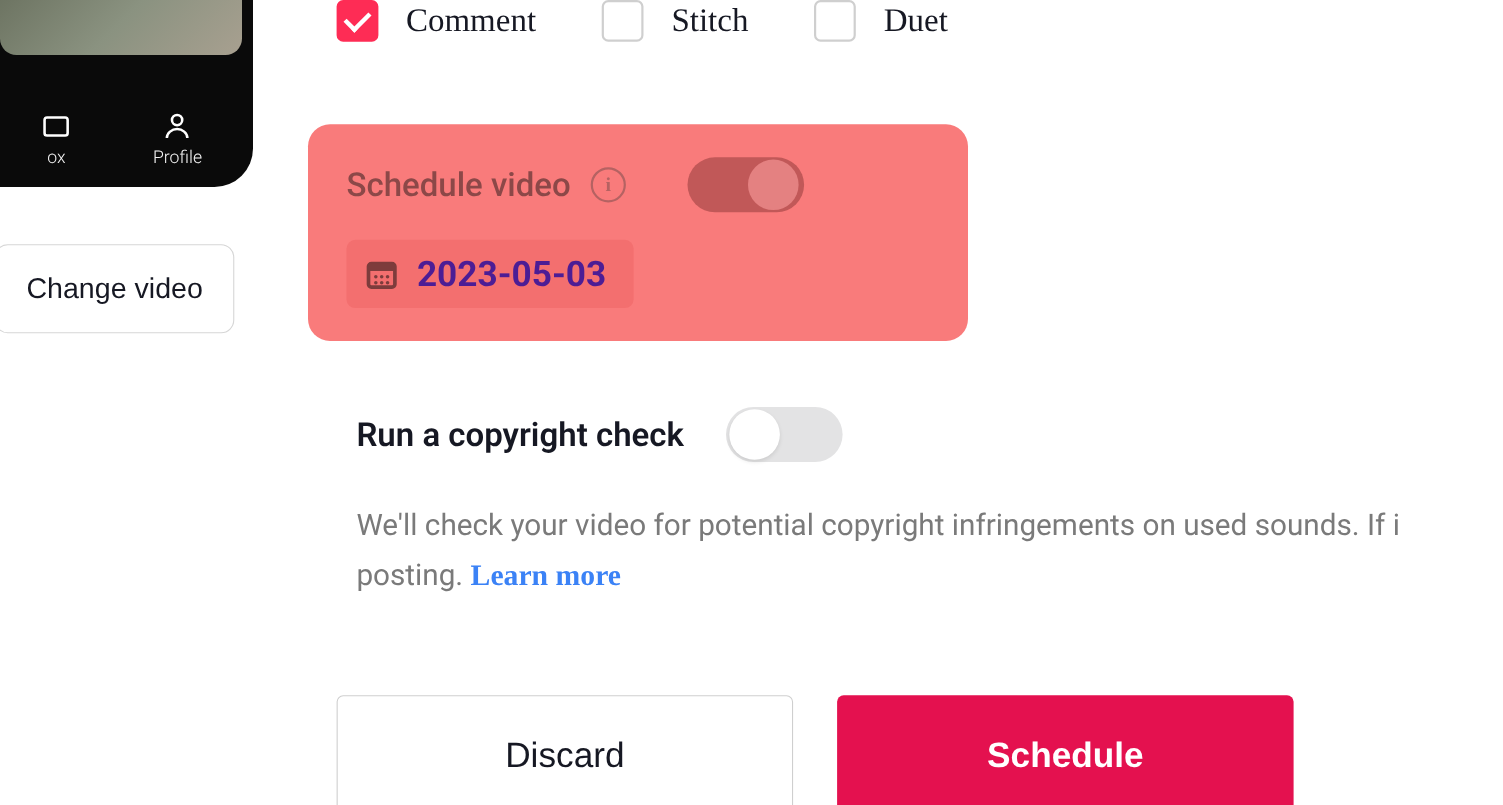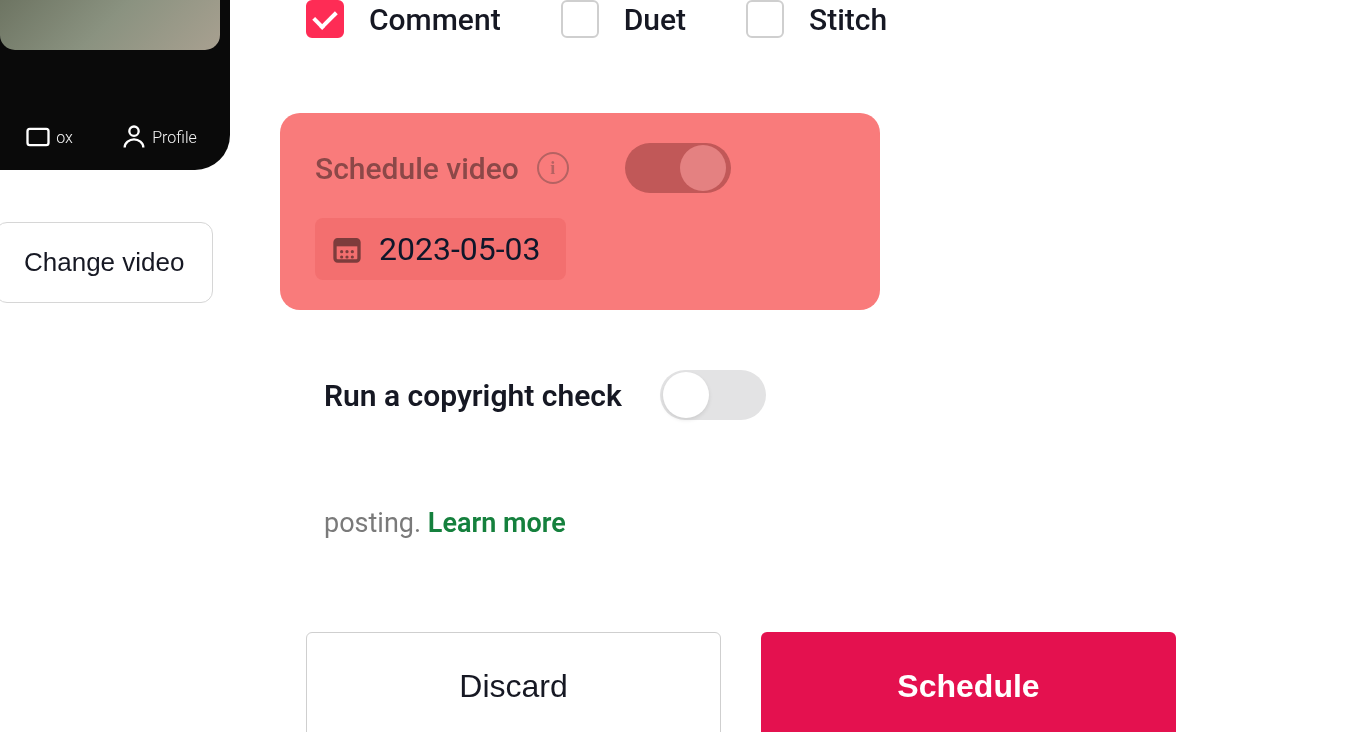--- a/index.html
+++ b/index.html
@@ -46,21 +46,21 @@
       right: 0;
       display: flex;
       justify-content: space-around;
       align-items: center;
       padding: 0 10px;
       color: white;
     }
     
     .nav-item {
       display: flex;
-      flex-direction: row;
+      flex-direction: column;
       align-items: center;
       gap: 3px;
     }
     
     .nav-item .icon {
       width: 30px;
       height: 30px;
       display: flex;
       align-items: center;
       justify-content: center;
@@ -129,20 +129,21 @@
       border: solid white;
       border-width: 0 4px 4px 0;
       transform: rotate(45deg);
       margin-top: -4px;
     }
     
     .checkbox-label {
       font-size: 30px;
       font-weight: 500;
       color: #161823;
+      font-family: Liberation Serif, serif;
     }
     
     .schedule-highlight {
       margin-top: 75px;
       background: #f97b7b;
       border-radius: 20px;
       padding: 30px 20px 30px 35px;
       display: inline-block;
       min-width: 600px;
       margin-left: -4px;
@@ -218,22 +219,22 @@
     .input-box .icon {
       width: 34px;
       height: 34px;
       display: flex;
       align-items: center;
       justify-content: center;
     }
     
     .input-box .value {
       font-size: 32px;
-      font-weight: 400;
-      color: #0f172a;
+      font-weight: 700;
+      color: #4c1d95;
     }
     
     .copyright-section {
       margin-top: 60px;
       margin-left: 40px;
     }
     
     .copyright-header {
       display: flex;
       align-items: center;
@@ -269,22 +270,23 @@
     .copyright-desc {
       margin-top: 35px;
       font-size: 27px;
       color: #7a7a7a;
       line-height: 1.7;
       max-width: 1100px;
     }
     
     .learn-more {
       font-weight: 600;
-      color: #15803d;
-      cursor: pointer;
+      color: #3b82f6;
+      cursor: pointer;
+      font-family: Liberation Serif, serif;
     }
     
     .button-row {
       margin-top: 85px;
       margin-left: 22px;
       display: flex;
       gap: 40px;
     }
     
     .btn {
@@ -341,25 +343,25 @@
 <button class="change-video-btn">Change video</button>
 
 <div class="content-area">
   <div class="allow-row" style="margin-left:22px;">
     <div class="checkbox-group">
       <div class="checkbox checked"></div>
       <span class="checkbox-label">Comment</span>
     </div>
     <div class="checkbox-group">
       <div class="checkbox"></div>
-      <span class="checkbox-label">Duet</span>
+      <span class="checkbox-label">Stitch</span>
     </div>
     <div class="checkbox-group">
       <div class="checkbox"></div>
-      <span class="checkbox-label">Stitch</span>
+      <span class="checkbox-label">Duet</span>
     </div>
   </div>
   
   <div class="schedule-highlight">
     <div class="schedule-header">
       <span class="schedule-title">Schedule video</span>
       <div class="info-icon">i</div>
       <div class="toggle on">
         <div class="toggle-knob"></div>
       </div>
@@ -384,21 +386,21 @@
   </div>
   
   <div class="copyright-section">
     <div class="copyright-header">
       <span class="copyright-title">Run a copyright check</span>
       <div class="toggle-off">
         <div class="toggle-knob"></div>
       </div>
     </div>
     <div class="copyright-desc">
-      <br>
+      <span>We'll check your video for potential copyright infringements on used sounds. If i</span><br>
       <span>posting.</span>
       <span class="learn-more">Learn more</span>
     </div>
   </div>
   
   <div class="button-row">
     <button class="btn btn-outline">Discard</button>
     <button class="btn btn-primary">Schedule</button>
   </div>
 </div>

